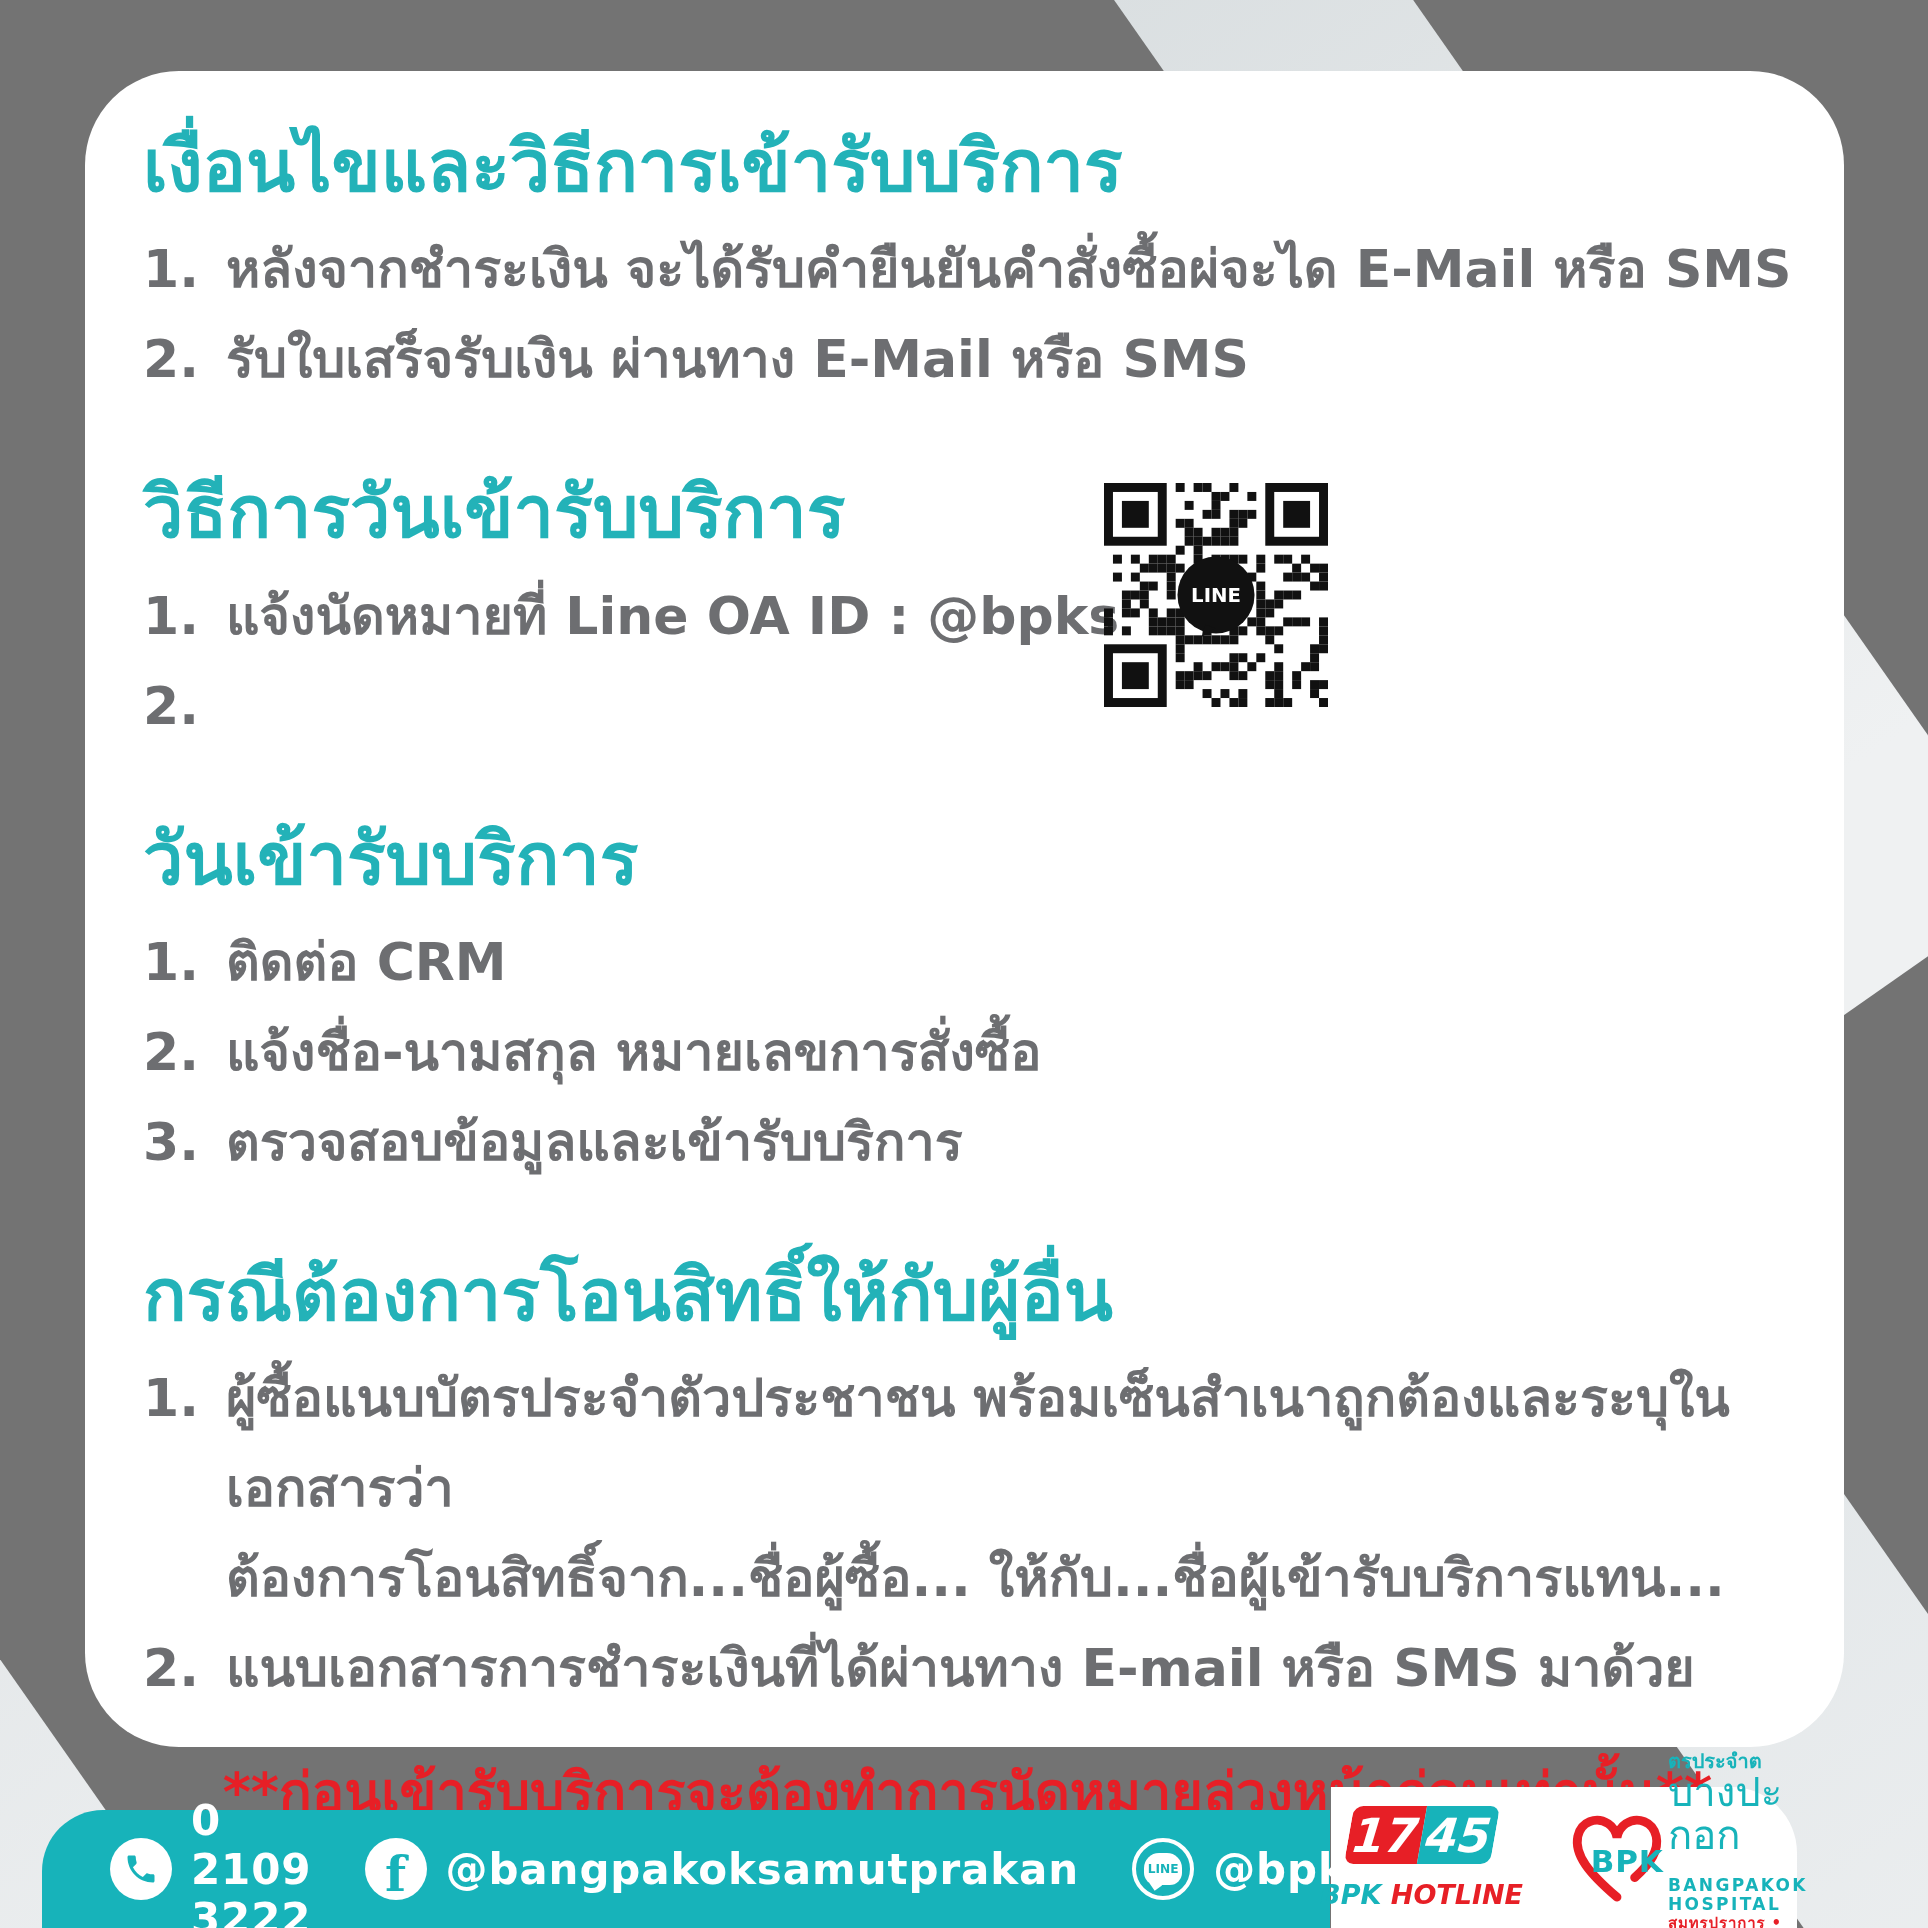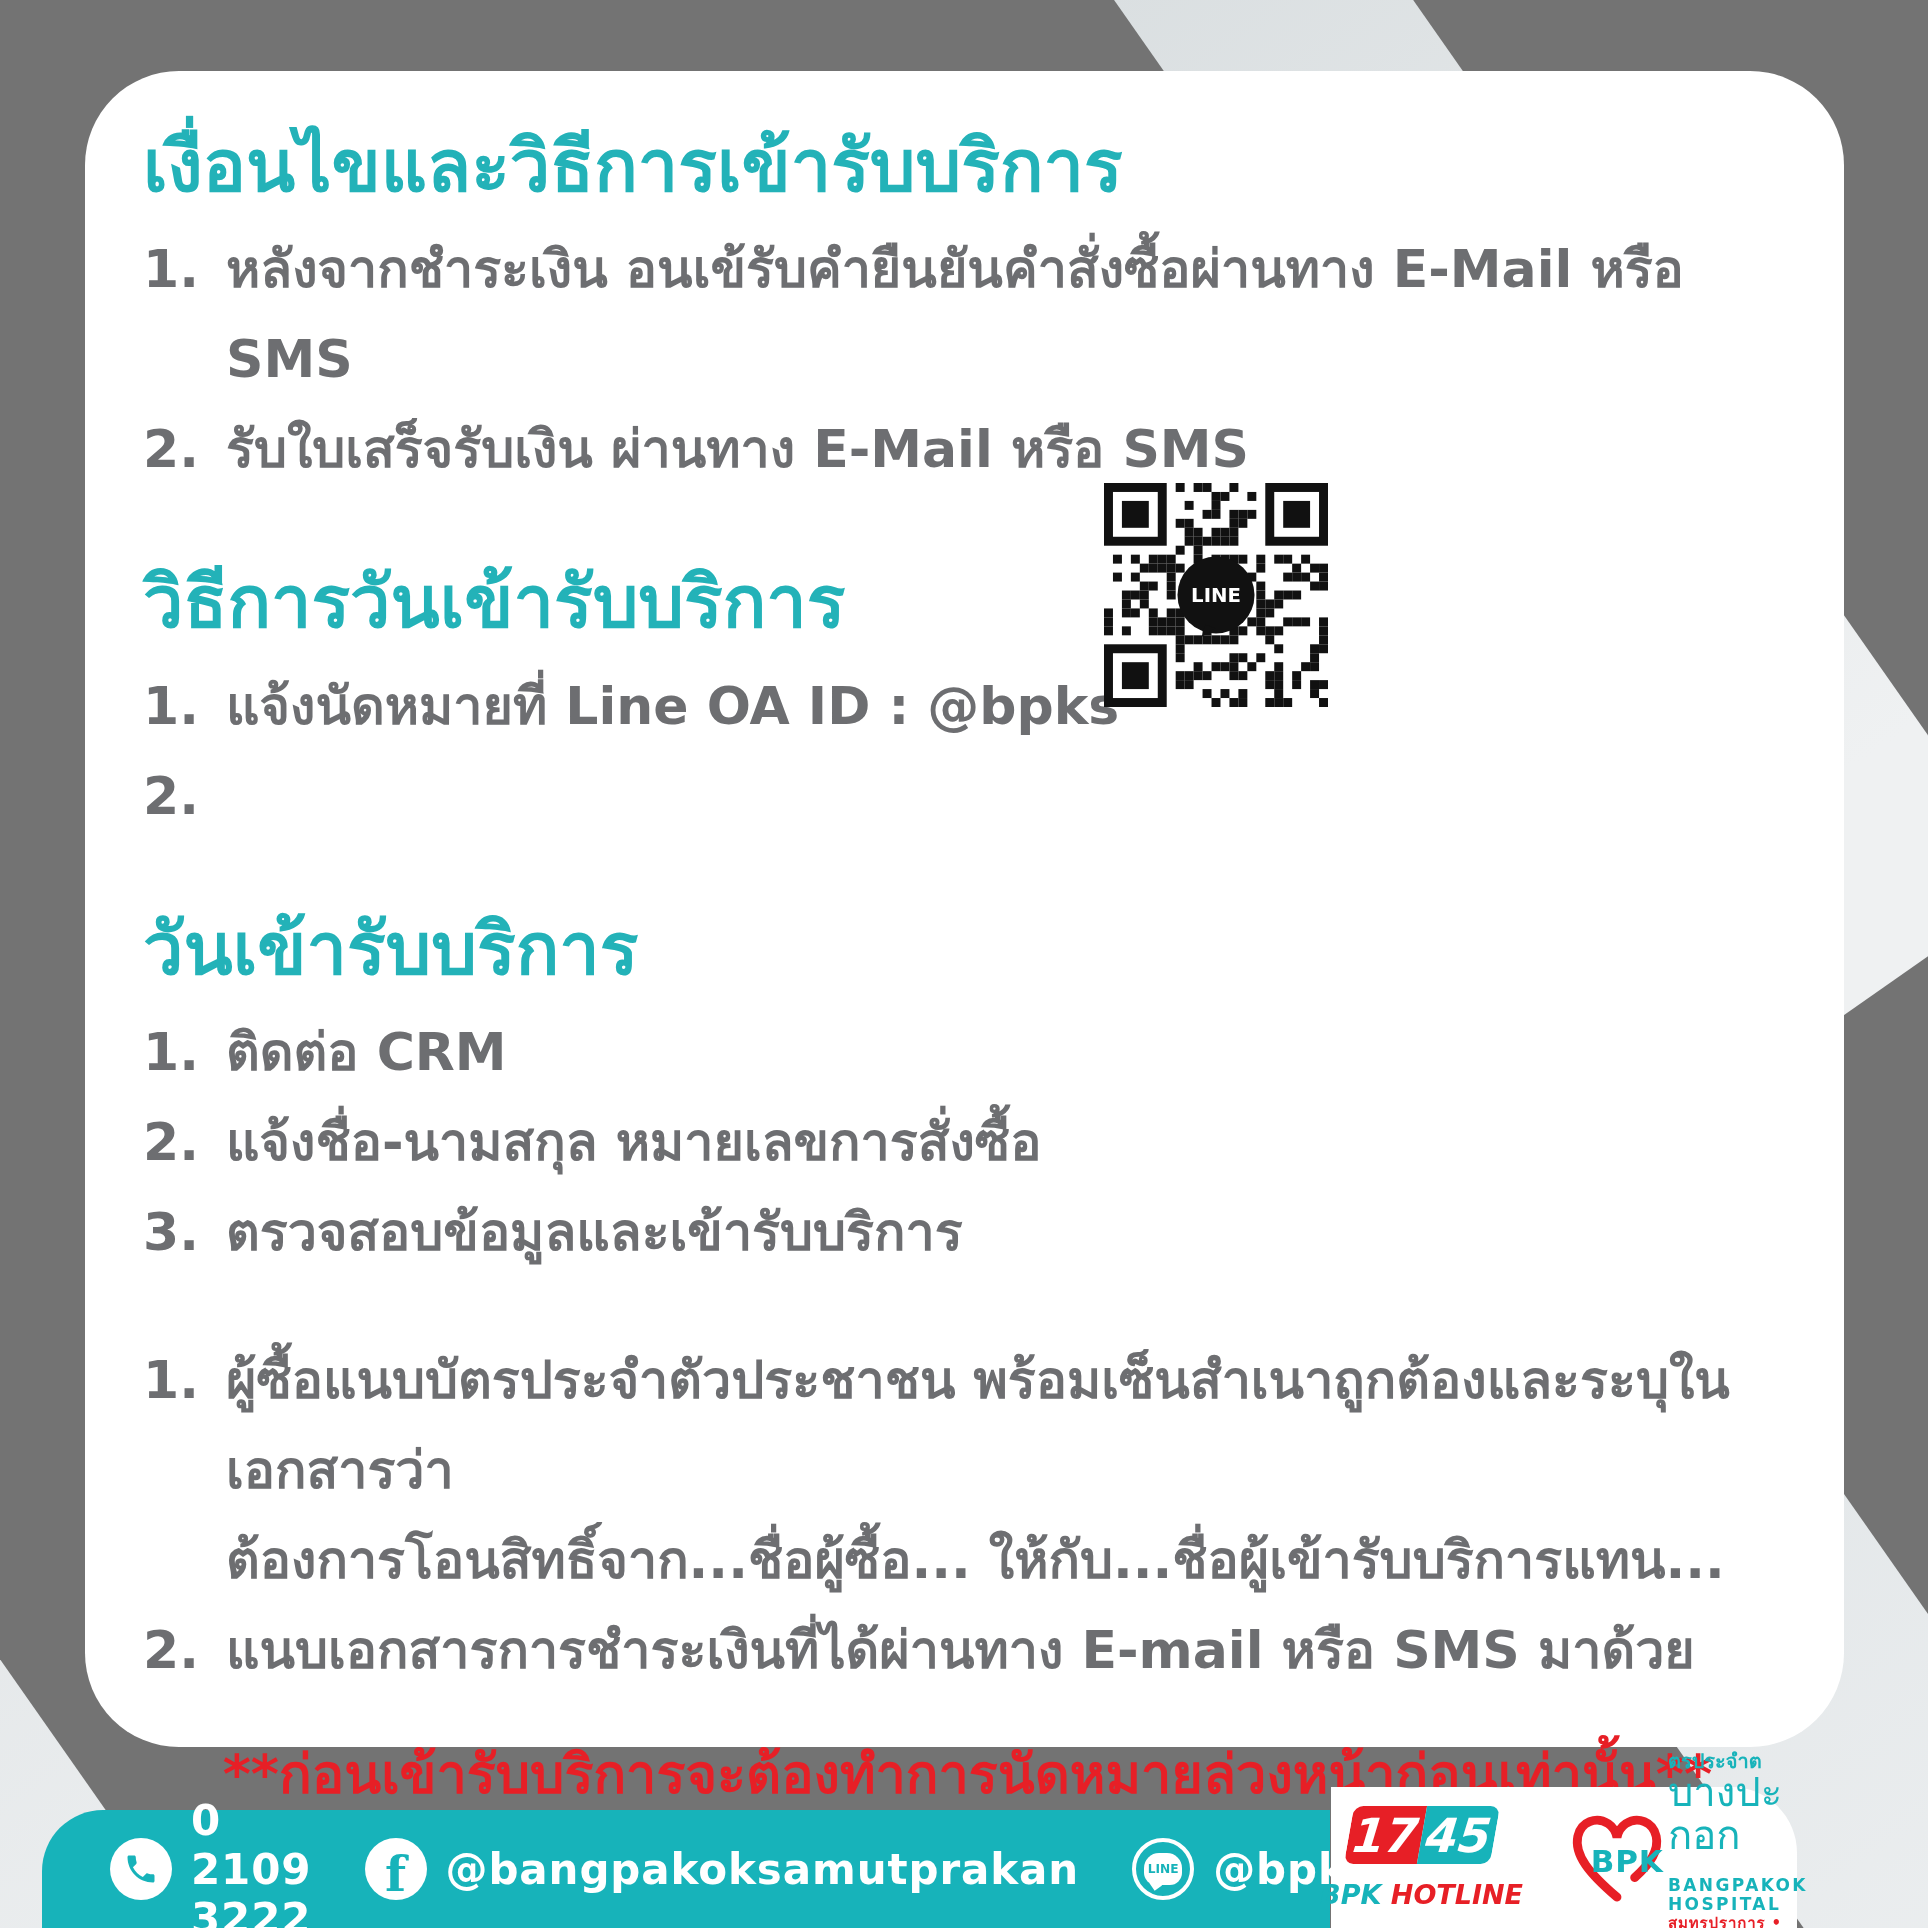--- a/index.html
+++ b/index.html
@@ -122,21 +122,21 @@
   <div class="band band-br"></div>
 
   <div class="card">
     <div class="content">
 
       <section class="sec">
         <h2 class="h">เงื่อนไขและวิธีการเข้ารับบริการ</h2>
         <div class="items">
           <div class="item">
             <span class="num">1.</span>
-            <span class="itext">หลังจากชำระเงิน อนเข้รับคำยืนยันคำสั่งซื้อผ่านทาง E-Mail หรือ SMS</span>
+            <span class="itext">หลังจากชำระเงิน จะได้รับคำยืนยันคำสั่งซื้อผ่จะได E-Mail หรือ SMS</span>
           </div>
           <div class="item">
             <span class="num">2.</span>
             <span class="itext">รับใบเสร็จรับเงิน ผ่านทาง E-Mail หรือ SMS</span>
           </div>
         </div>
       </section>
 
       <section class="sec">
         <h2 class="h">วิธีการวันเข้ารับบริการ</h2>
@@ -163,20 +163,21 @@
             <span class="itext">แจ้งชื่อ-นามสกุล หมายเลขการสั่งซื้อ</span>
           </div>
           <div class="item">
             <span class="num">3.</span>
             <span class="itext">ตรวจสอบข้อมูลและเข้ารับบริการ</span>
           </div>
         </div>
       </section>
 
       <section class="sec">
+        <h2 class="h">กรณีต้องการโอนสิทธิ์ให้กับผู้อื่น</h2>
         <div class="items">
           <div class="item">
             <span class="num">1.</span>
             <span class="itext">ผู้ซื้อแนบบัตรประจำตัวประชาชน พร้อมเซ็นสำเนาถูกต้องและระบุในเอกสารว่า
 ต้องการโอนสิทธิ์จาก...ชื่อผู้ซื้อ... ให้กับ...ชื่อผู้เข้ารับบริการแทน...</span>
           </div>
           <div class="item">
             <span class="num">2.</span>
             <span class="itext">แนบเอกสารการชำระเงินที่ได้ผ่านทาง E-mail หรือ SMS มาด้วย</span>
           </div>

